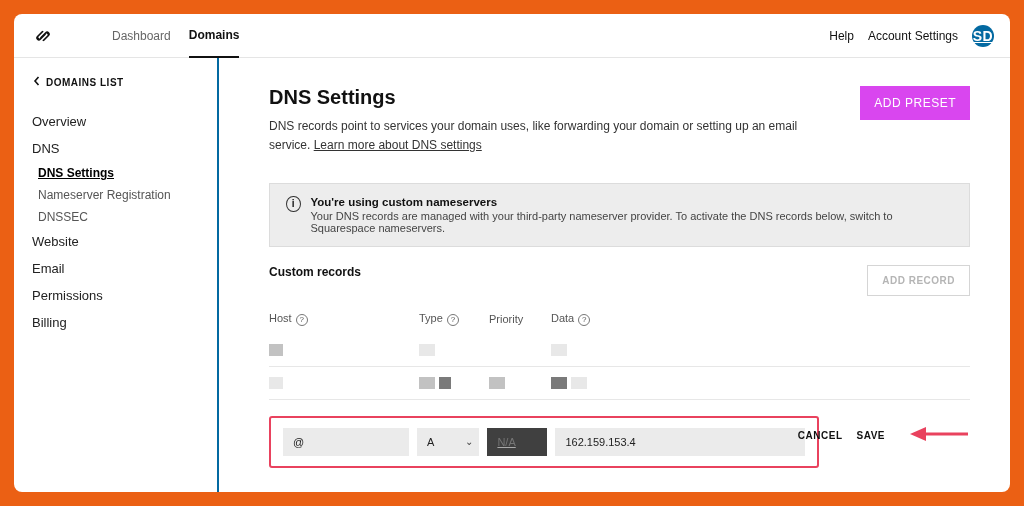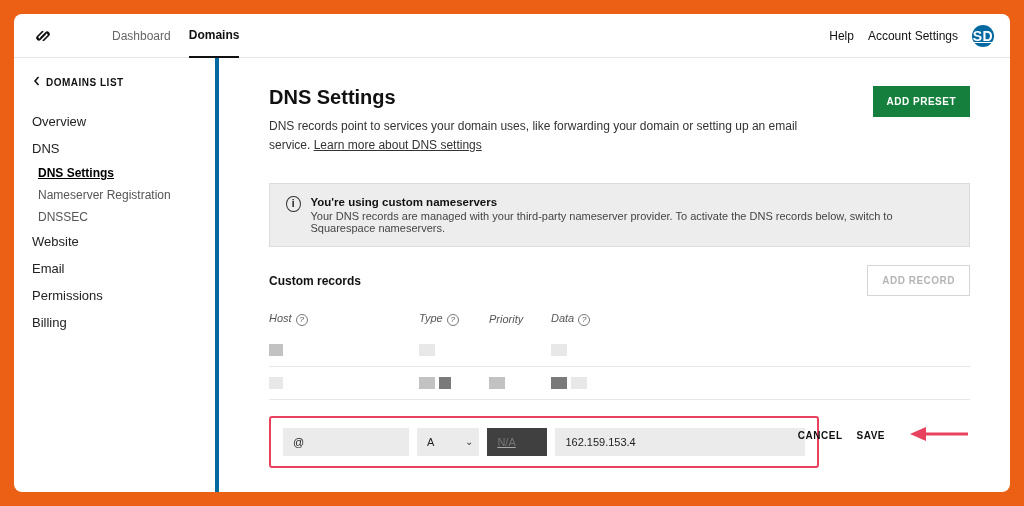--- a/index.html
+++ b/index.html
@@ -45,57 +45,57 @@
     display:flex;align-items:center;justify-content:center;
     font-weight:600;letter-spacing:.5px;text-decoration:underline;
   }
   
   .body{
     display:flex;
     height:calc(100% - 44px);
   }
   .sidebar{
     width:205px;
-    border-right:4px solid #0369a1;
+    border-right:2px solid #0369a1;
     padding:18px 14px 18px 18px;
   }
   .back-link{font-size:10px;font-weight:700;letter-spacing:.5px;cursor:pointer;display:flex;align-items:center;color:#111;}
   .back-link .chev{margin-right:4px;}
   .side-section{margin-top:20px;}
   .side-item{font-size:13px;color:#222;padding:6px 0;cursor:pointer;}
   .side-subgroup{margin-left:6px;}
   .side-item.small{font-size:12px;color:#555;padding:4px 0;}
   .side-item.active{font-weight:700;color:#000;text-decoration:underline;}
   
   .main{flex:1;padding:28px 40px 28px 50px;position:relative;overflow:auto;}
   .title-row{display:flex;align-items:flex-start;}
   .title{font-size:20px;font-weight:700;margin-bottom:8px;}
   .desc{font-size:12px;max-width:560px;line-height:1.6;color:#333;}
   .desc .learn{text-decoration:underline;cursor:pointer;}
   .addpreset{
     margin-left:auto;
-    background:#15803d;color:#fff;
-    font-size:10px;font-weight:700;letter-spacing:.5px;
+    background:#d946ef;color:#fff;
+    font-size:12px;font-weight:400;letter-spacing:.5px;
     padding:10px 14px;border:none;cursor:pointer;
   }
   
   .notice{
     margin-top:28px;background:#ededed;border:1px solid #dcdcdc;
     padding:12px 16px;display:flex;align-items:flex-start;gap:10px;
     font-size:11px;
   }
   .notice-icon{width:16px;height:16px;border:1.5px solid #333;border-radius:50%;display:flex;align-items:center;justify-content:center;font-weight:700;font-size:10px;line-height:1;}
   .notice .nt-title{font-weight:700;margin-bottom:2px;font-size:11.5px;}
   .notice .nt-body{color:#444;}
   
-  .sec-head{margin-top:18px;display:flex;align-items:center;}
+  .sec-head{margin-top:18px;display:flex;align-items:flex-start;}
   .sec-head .lbl{font-size:12px;font-weight:700;}
   .addrec{margin-left:auto;background:#fff;border:1px solid #d5d5d5;color:#b5b5b5;font-size:10px;font-weight:700;letter-spacing:.5px;padding:9px 14px;}
   .records-table{margin-top:12px;}
-  .thead{display:flex;align-items:center;font-size:11px;color:#555;padding:4px 0 8px;gap:0;font-style:italic;}
+  .thead{display:flex;align-items:center;font-size:11px;color:#555;padding:4px 0 8px;gap:0;}
   .col-host{width:150px;}
   .col-type{width:70px;}
   .col-pri{width:62px;}
   .col-data{flex:1;}
   .qmark{display:inline-flex;align-items:center;justify-content:center;width:12px;height:12px;border:1px solid #777;border-radius:50%;font-size:8px;margin-left:4px;}
   .row{display:flex;align-items:center;padding:10px 0;border-bottom:1px solid #e7e7e7;gap:0;}
   .row .cell{display:flex;gap:4px;}
   .skeleton{background:#c2c2c2;height:12px;display:inline-block;}
   .sk-dark{background:#7a7a7a;}
   .sk-light{background:#e8e8e8;}

